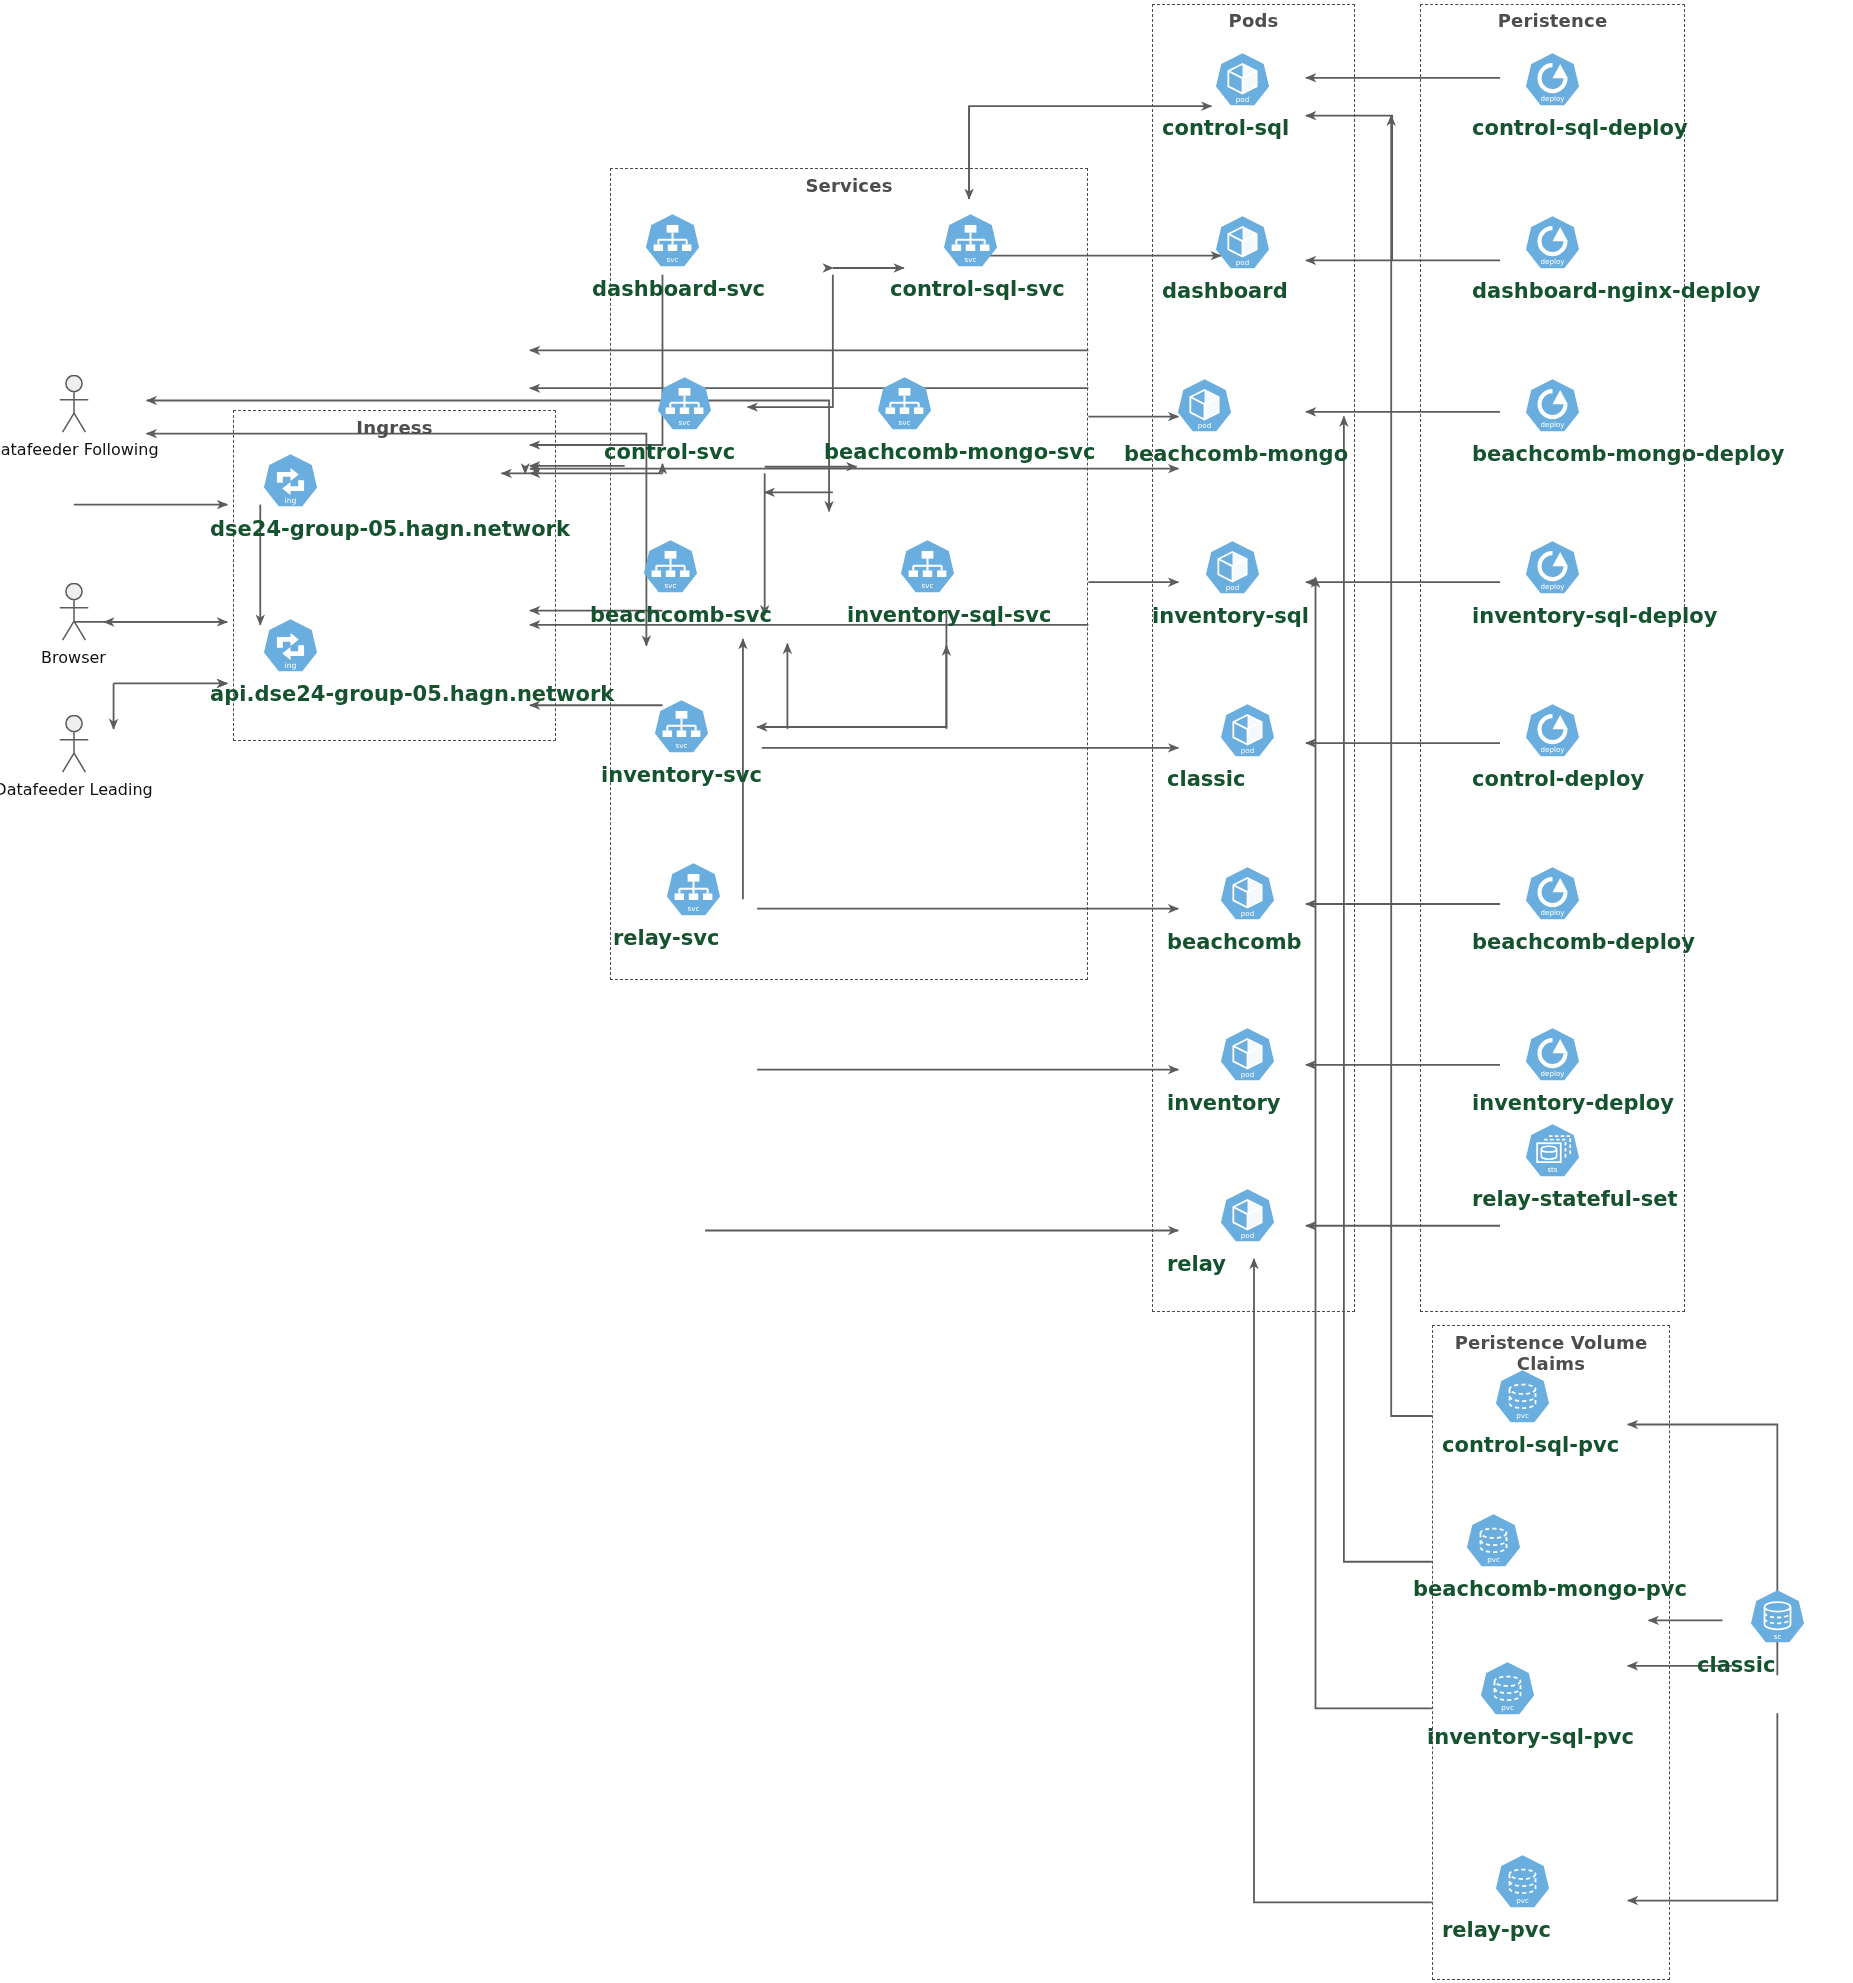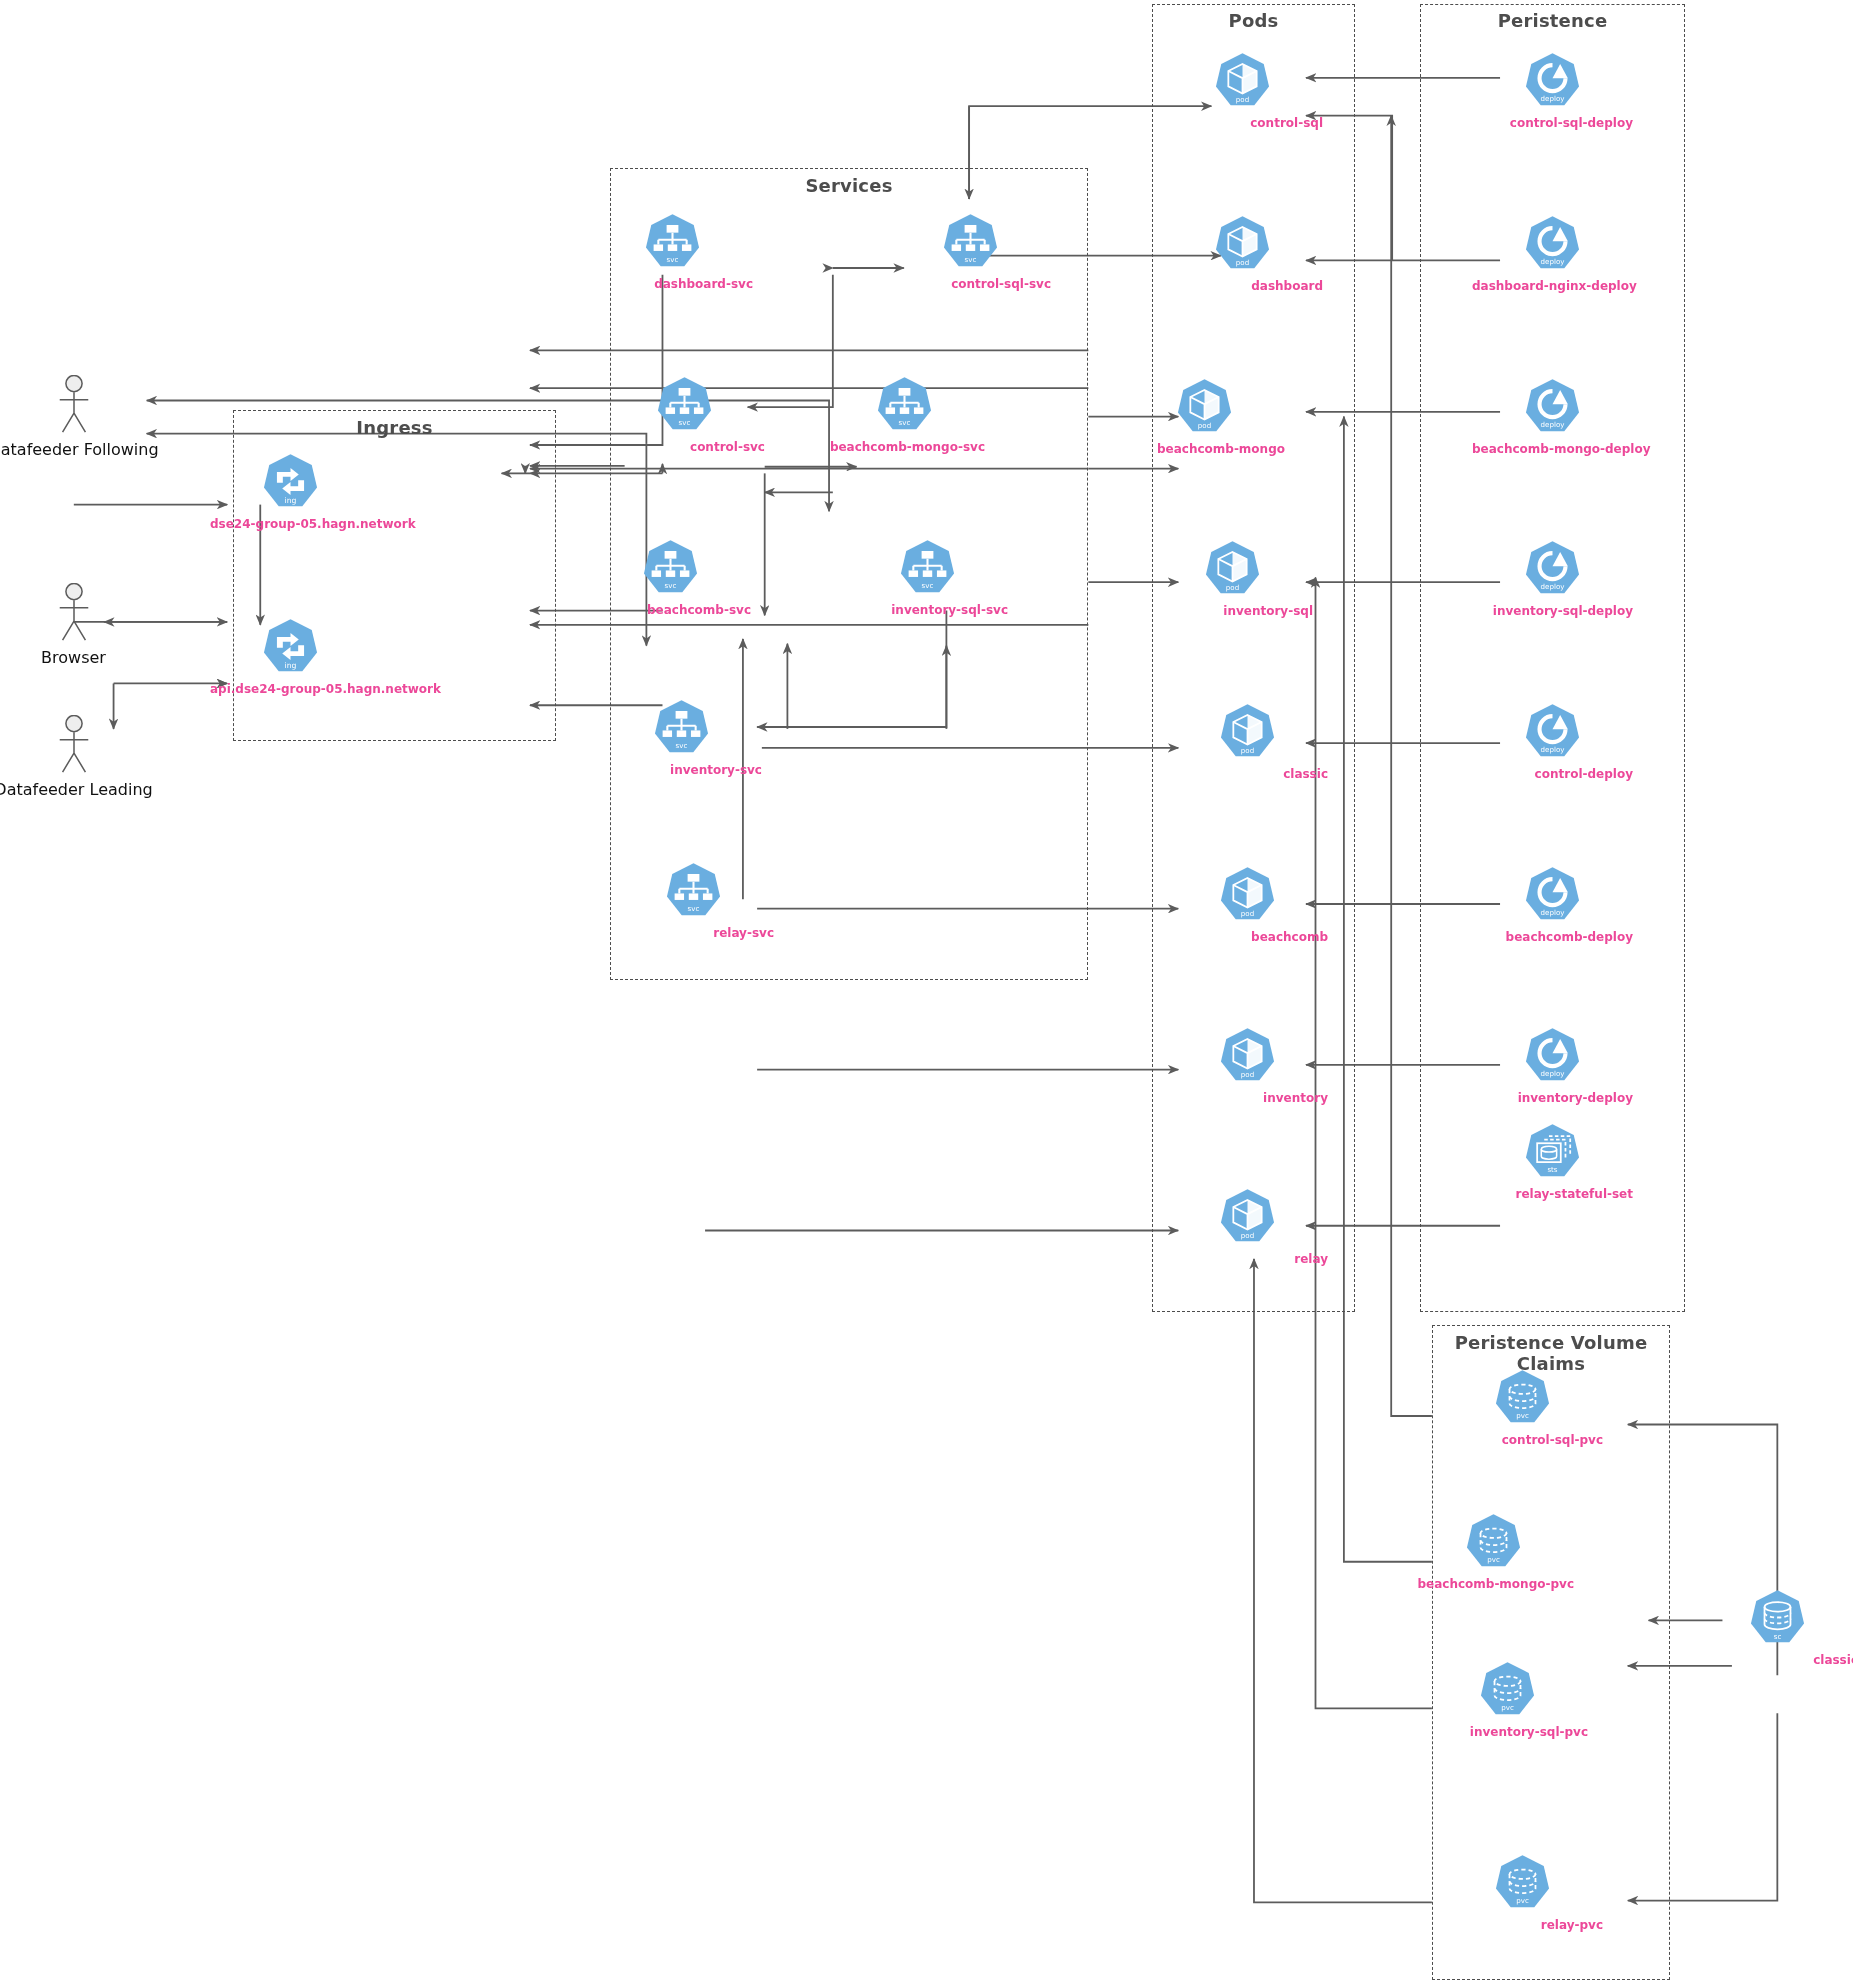--- a/index.html
+++ b/index.html
@@ -4,23 +4,23 @@
 <style>
   html,body{margin:0;padding:0;background:#ffffff;}
   body{font-family:"DejaVu Sans","Liberation Sans",sans-serif;}
   #canvas{position:relative;width:1854px;height:1984px;background:#ffffff;overflow:hidden;}
   #edges{position:absolute;left:0;top:0;width:1854px;height:1984px;pointer-events:none;}
 
   .group{position:absolute;border:1.9px dashed #4d4d4d;box-sizing:border-box;}
   .group-title{position:absolute;top:5.7px;left:0;width:100%;text-align:center;
     font-size:18px;font-weight:bold;color:#4d4d4d;letter-spacing:0.2px;}
 
-  .node{position:absolute;width:161px;margin-left:-80px;text-align:right;}
+  .node{position:absolute;width:161px;margin-left:-80px;text-align:left;}
   .node .ico{display:block;margin:0 auto;}
-  .node .lbl{display:block;margin-top:5.7px;font-size:12px;font-weight:bold;color:#ec4899;white-space:nowrap;}
+  .node .lbl{display:block;margin-top:5.7px;font-size:21px;font-weight:bold;color:#14532d;white-space:nowrap;}
 
   .actor{position:absolute;width:189px;margin-left:-95px;text-align:center;}
   .actor .lbl{display:block;font-size:16px;color:#111;white-space:nowrap;margin-top:1.9px;}
 </style>
 </head>
 <body>
 
 <div id="canvas">
 
   <svg id="edges" viewBox="0 0 1959 2096">

